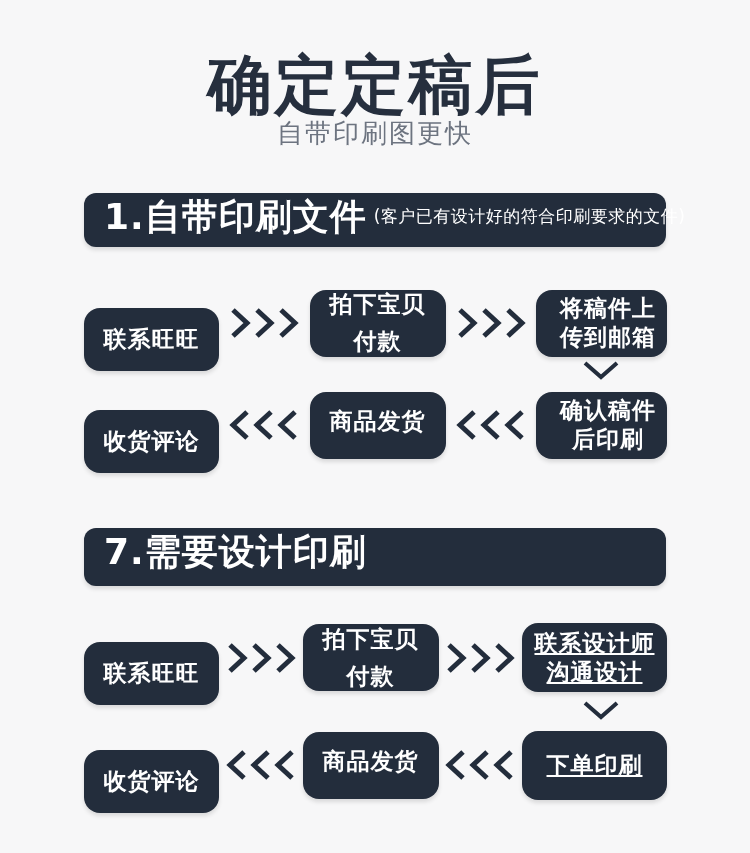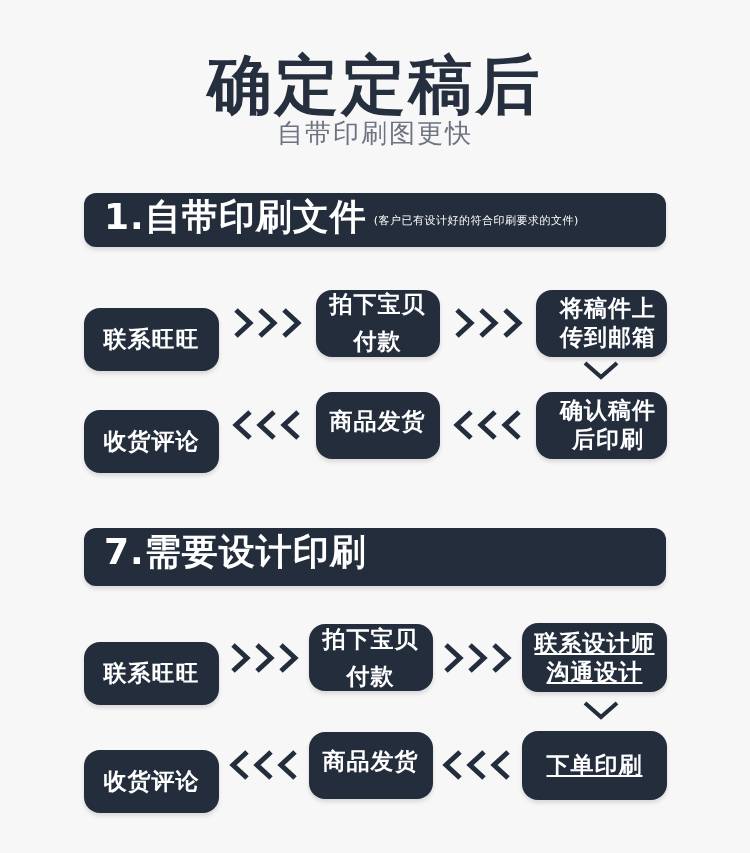--- a/index.html
+++ b/index.html
@@ -24,37 +24,37 @@
     font-size:26px;color:var(--subtitle);letter-spacing:2px;
   }
   .bar{
     position:absolute;left:84px;width:582px;background:var(--navy);
     border-radius:12px;color:var(--node-text);display:flex;
     padding:0 20px;box-shadow:0 3px 4px rgba(0,0,0,0.12);
   }
   .bar1{top:193px;height:54px;}
   .bar2{top:528px;height:58px;}
   .bar-heading{font-size:36px;font-weight:600;letter-spacing:1px;white-space:nowrap;}
-  .bar-note{font-size:11px;margin-left:7px;margin-top:20px;letter-spacing:0.5px;white-space:nowrap;}
+  .bar-note{font-size:17px;margin-left:7px;margin-top:12px;letter-spacing:0.5px;white-space:nowrap;}
   .flow-row{
     position:absolute;left:84px;width:583px;display:flex;
     justify-content:space-between;align-items:center;
   }
   .r11{top:289px;height:68px;}
   .r12{top:391px;height:68px;}
   .r21{top:623px;height:69px;}
   .r22{top:730px;height:70px;}
   .node{
     background:var(--navy);border-radius:16px;color:var(--node-text);
     display:flex;flex-direction:column;justify-content:center;align-items:center;
     text-align:center;font-size:23px;font-weight:bold;line-height:29px;
     letter-spacing:1px;box-shadow:0 3px 4px rgba(0,0,0,0.12);white-space:nowrap;
   }
   .n-a{width:135px;height:63px;margin-top:32px;}
-  .n-b{width:124px;height:67px;gap:8px;}
+  .n-b{width:136px;height:67px;gap:8px;}
   .n-c{width:131px;height:67px;padding-left:13px;}
   .n-d{width:145px;height:69px;text-decoration:underline;}
   .arrow{flex:0 0 auto;display:block;}
   .flip{transform:scaleX(-1);}
   .chev{fill:none;stroke:var(--navy);stroke-width:5;stroke-linejoin:miter;}
   .chev-down{fill:none;stroke:var(--navy);stroke-width:4;stroke-linejoin:miter;}
   .down-arrow{position:absolute;left:582px;}
   .v1{top:360px;}
   .v2{top:700px;}
 </style>

